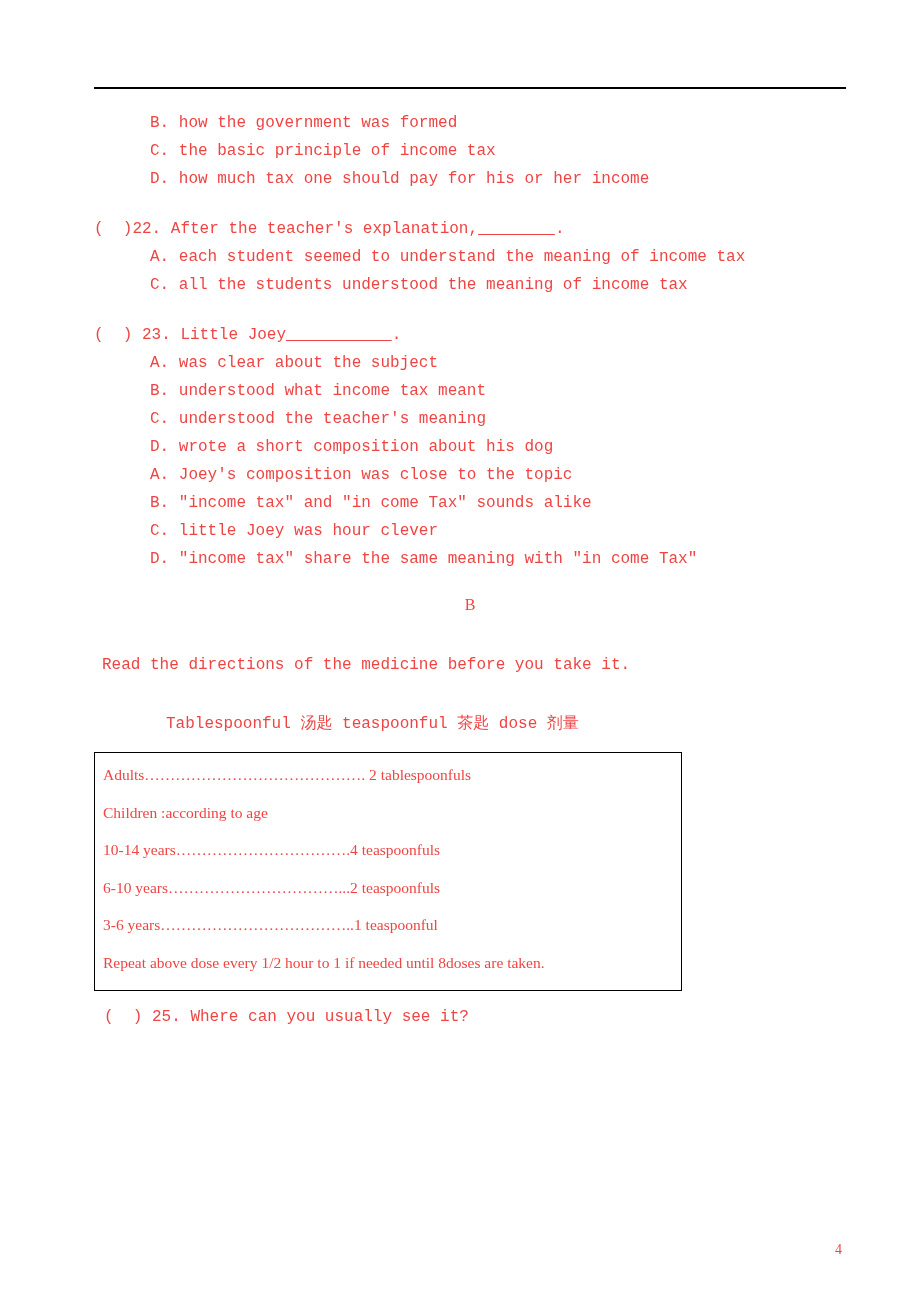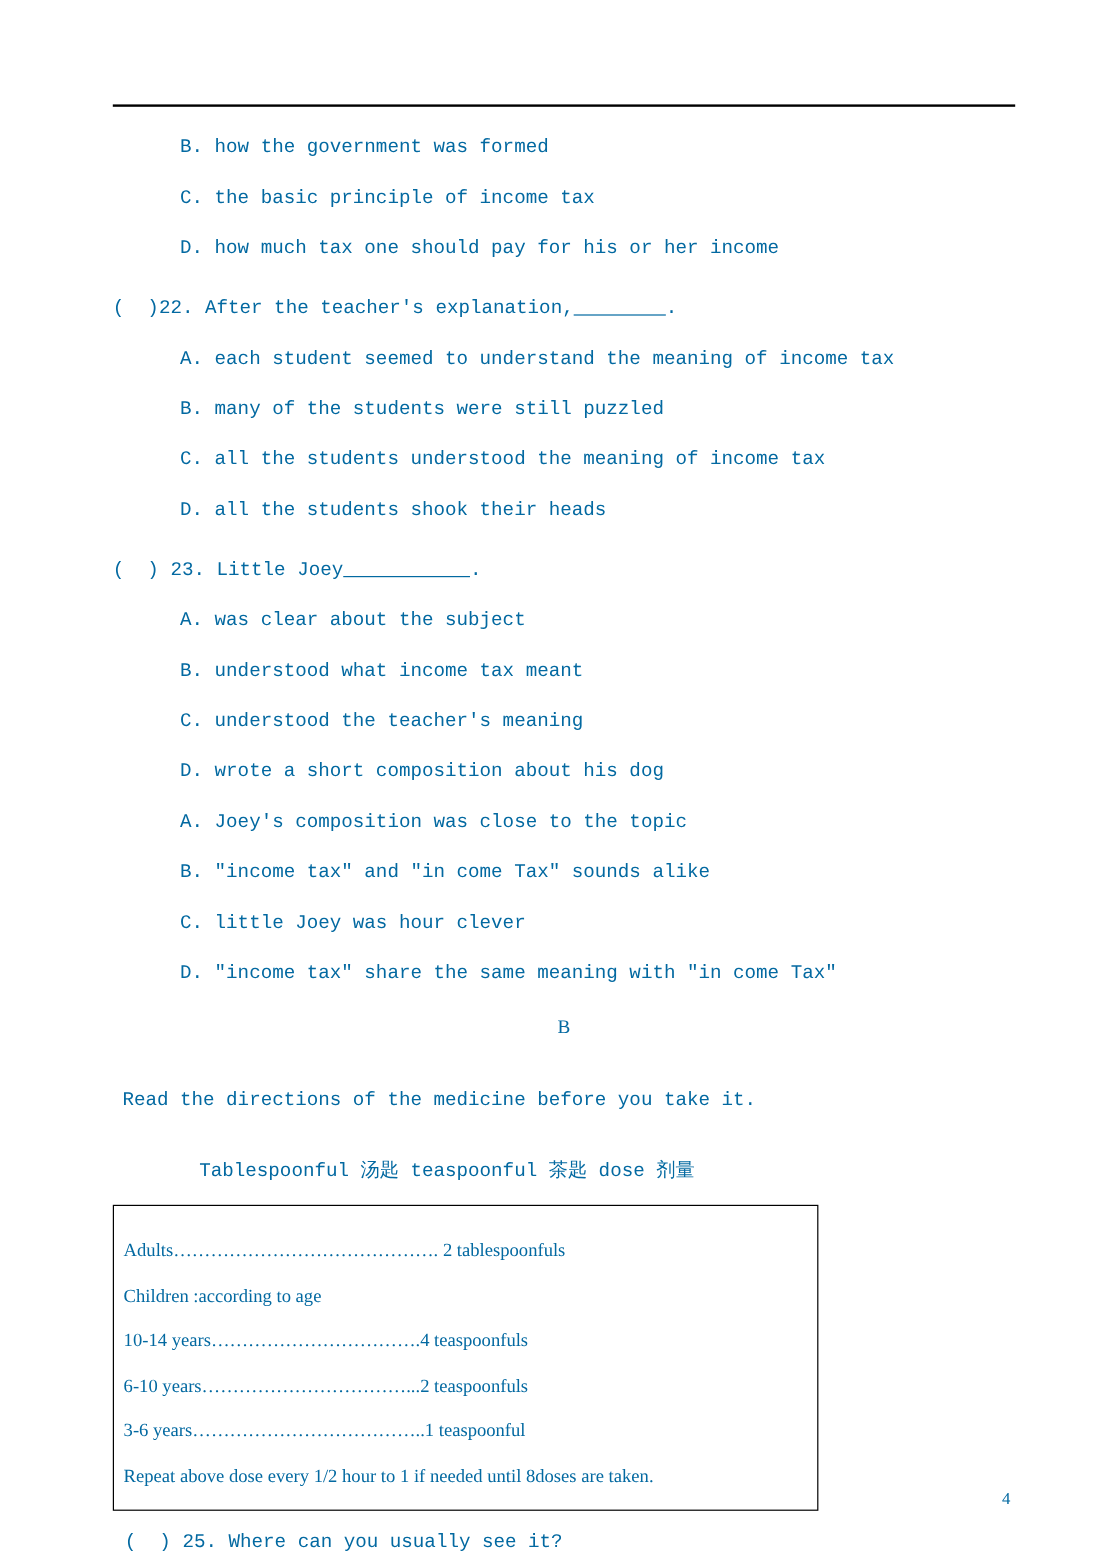--- a/index.html
+++ b/index.html
@@ -7,21 +7,21 @@
     padding: 0;
     background: #fff;
   }
   .page {
     width: 920px;
     height: 1302px;
     position: relative;
     background: #fff;
     font-family: "SimSun", "NSimSun", "Courier New", monospace;
     font-size: 16px;
-    color: #0369a1;
+    color: #ef4444;
     box-sizing: border-box;
   }
   .hr-top {
     position: absolute;
     left: 94px;
     right: 74px;
     top: 87px;
     border-top: 2px solid #000;
   }
   .content {
@@ -30,21 +30,21 @@
     top: 115px;
     width: 752px;
     line-height: 1.0;
   }
   .q-stem {
     margin-top: 34px;
     margin-bottom: 0;
     white-space: pre;
   }
   .opt {
-    margin-top: 26px;
+    margin-top: 12px;
     margin-bottom: 0;
     padding-left: 56px;
     white-space: pre;
   }
   .first-opts .opt {
     padding-left: 56px;
   }
   .first-opts .opt:first-child {
     margin-top: 0;
   }
@@ -62,21 +62,21 @@
   .vocab {
     margin-top: 43px;
     margin-left: 72px;
     font-family: "SimSun", "Courier New", monospace;
   }
   .dosage-box {
     border: 1px solid #000;
     margin-top: 20px;
     margin-left: 0px;
     width: 570px;
-    padding: 30px 8px 14px 8px;
+    padding: 14px 8px 14px 8px;
     font-family: "SimSun", "Times New Roman", serif;
     font-size: 15.5px;
   }
   .dosage-box p {
     margin: 0 0 22px 0;
   }
   .dosage-box p:last-child {
     margin-bottom: 6px;
   }
   .q25-stem {
@@ -103,23 +103,21 @@
   <div class="content">
 
     <div class="first-opts">
       <p class="opt">B. how the government was formed</p>
       <p class="opt">C. the basic principle of income tax</p>
       <p class="opt">D. how much tax one should pay for his or her income</p>
     </div>
 
     <p class="q-stem"><span>(  )22. After the teacher's explanation,</span><span class="blank">        </span><span>.</span></p>
     <p class="opt">A. each student seemed to understand the meaning of income tax</p>
-    <p class="opt">B. many of the students were still puzzled</p>
     <p class="opt">C. all the students understood the meaning of income tax</p>
-    <p class="opt">D. all the students shook their heads</p>
 
     <p class="q-stem"><span>(  ) 23. Little Joey</span><span class="blank">           </span><span>.</span></p>
     <p class="opt">A. was clear about the subject</p>
     <p class="opt">B. understood what income tax meant</p>
     <p class="opt">C. understood the teacher's meaning</p>
     <p class="opt">D. wrote a short composition about his dog</p>
 
     <p class="opt">A. Joey's composition was close to the topic</p>
     <p class="opt">B. "income tax" and "in come Tax" sounds alike</p>
     <p class="opt">C. little Joey was hour clever</p>

